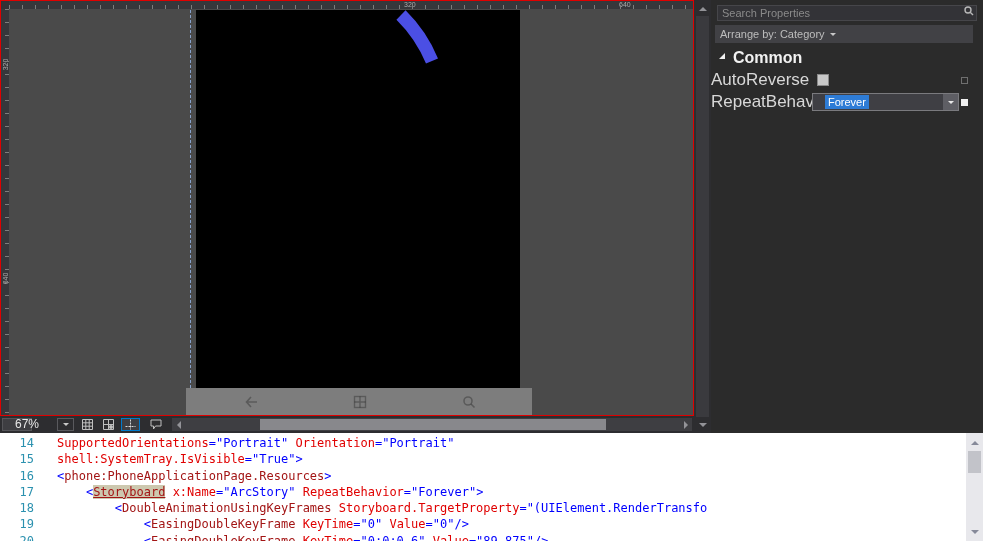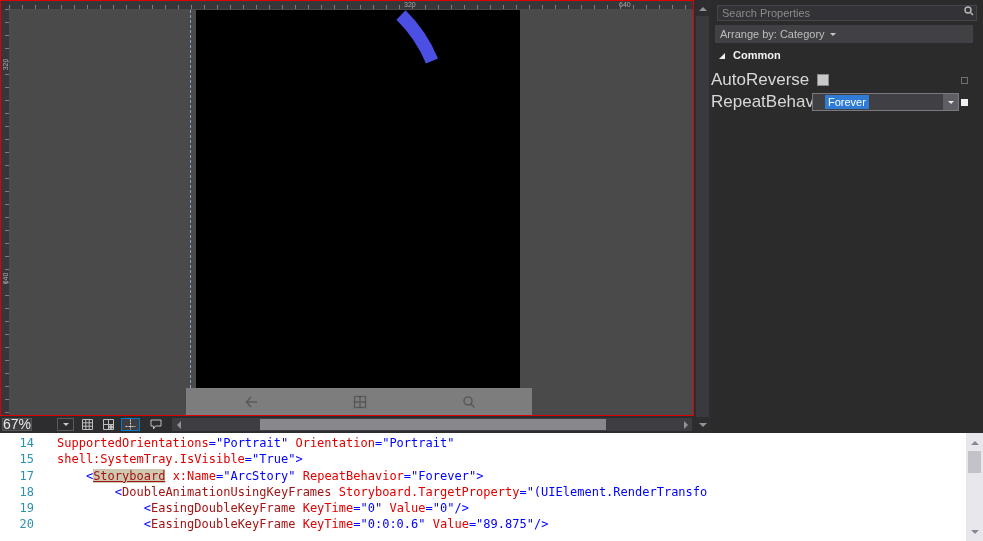--- a/index.html
+++ b/index.html
@@ -42,21 +42,21 @@
     position:absolute; left:177px; top:379px; width:346px; height:27px; background:#7D7D7D;
     display:flex; align-items:center; justify-content:center; gap:95px;
   }
   .guide { position:absolute; left:181px; top:1px; height:378px; width:0; border-left:1px dashed rgba(145,175,225,0.85); }
 
   
   .dtoolbar { position:absolute; left:0; top:416px; width:694px; height:17px; background:#2D2D30; }
   .zoom-box {
     position:absolute; left:2px; top:2px; width:30px; height:13px;
     background:#3E3E42; border:1px solid #555559; color:#E8E8E8;
-    font-size:14px; line-height:11px; text-align:center;
+    font-size:12px; line-height:11px; text-align:center;padding-left:12px;
   }
   .zoom-dd {
     position:absolute; left:57px; top:2px; width:17px; height:13px;
     border:1px solid #5A5A5E; background:#2D2D30;
     display:flex; align-items:center; justify-content:center;
   }
   .tbtn {
     position:absolute; top:2px; width:19px; height:13px;
     display:flex; align-items:center; justify-content:center;
   }
@@ -97,21 +97,21 @@
   .arrange {
     position:absolute; left:4px; top:25px; width:258px; height:18px;
     background:#414145; color:#BDBDBD; font-size:11px; line-height:18px;
     padding-left:5px; display:flex; align-items:center; gap:5px;
   }
   .cat { position:absolute; left:0; top:48px; width:100%; height:17px; }
   .expander {
     position:absolute; left:8px; top:5px; width:0; height:0;
     border-left:6px solid transparent; border-bottom:6px solid #EFEFEF;
   }
-  .cat-label { position:absolute; left:22px; top:1px; font-size:11px; font-weight:bold; color:#F2F2F2; }
+  .cat-label { position:absolute; left:22px; top:1px; font-size:16px; font-weight:bold; color:#F2F2F2; }
 
   .prow { position:absolute; left:0; width:100%; height:20px; }
   .prow1 { top:70px; } .prow2 { top:92px; }
   .plabel {
     position:absolute; left:0; width:96px; text-align:right;
     font-size:17px; line-height:20px; color:#D8D8D8;
   }
   .checkbox {
     position:absolute; left:106px; top:4px; width:12px; height:12px;
     background:#C9C9C9; border:1px solid #8A8A8A;
@@ -266,20 +266,21 @@
         </span>
       </div>
       <span class="marker set"></span>
     </div>
   </div>
 
   <div class="code">
     <div>
         <div class="code-line"><span class="ln">14</span><span><span class="tok-attr">SupportedOrientations</span><span class="tok-delim">=</span><span class="tok-val">"Portrait"</span><span class="tok-plain"> </span><span class="tok-attr">Orientation</span><span class="tok-delim">=</span><span class="tok-val">"Portrait"</span></span></div>
         <div class="code-line"><span class="ln">15</span><span><span class="tok-attr">shell:SystemTray.IsVisible</span><span class="tok-delim">=</span><span class="tok-val">"True"</span><span class="tok-delim">&gt;</span></span></div>
+        <div class="code-line"><span class="ln">16</span><span><span class="tok-delim">&lt;</span><span class="tok-elem">phone:PhoneApplicationPage.Resources</span><span class="tok-delim">&gt;</span></span></div>
         <div class="code-line"><span class="ln">17</span><span><span class="tok-plain">    </span><span class="tok-delim">&lt;</span><span class="tok-elem tok-hl">Storyboard</span><span class="tok-plain"> </span><span class="tok-attr">x:Name</span><span class="tok-delim">=</span><span class="tok-val">"ArcStory"</span><span class="tok-plain"> </span><span class="tok-attr">RepeatBehavior</span><span class="tok-delim">=</span><span class="tok-val">"Forever"</span><span class="tok-delim">&gt;</span></span></div>
         <div class="code-line"><span class="ln">18</span><span><span class="tok-plain">        </span><span class="tok-delim">&lt;</span><span class="tok-elem">DoubleAnimationUsingKeyFrames</span><span class="tok-plain"> </span><span class="tok-attr">Storyboard.TargetProperty</span><span class="tok-delim">=</span><span class="tok-val">"(UIElement.RenderTransfo</span></span></div>
         <div class="code-line"><span class="ln">19</span><span><span class="tok-plain">            </span><span class="tok-delim">&lt;</span><span class="tok-elem">EasingDoubleKeyFrame</span><span class="tok-plain"> </span><span class="tok-attr">KeyTime</span><span class="tok-delim">=</span><span class="tok-val">"0"</span><span class="tok-plain"> </span><span class="tok-attr">Value</span><span class="tok-delim">=</span><span class="tok-val">"0"</span><span class="tok-delim">/&gt;</span></span></div>
         <div class="code-line"><span class="ln">20</span><span><span class="tok-plain">            </span><span class="tok-delim">&lt;</span><span class="tok-elem">EasingDoubleKeyFrame</span><span class="tok-plain"> </span><span class="tok-attr">KeyTime</span><span class="tok-delim">=</span><span class="tok-val">"0:0:0.6"</span><span class="tok-plain"> </span><span class="tok-attr">Value</span><span class="tok-delim">=</span><span class="tok-val">"89.875"</span><span class="tok-delim">/&gt;</span></span></div>
       </div>
     <div class="cvscroll">
       <div class="carrow up">
         <span class="tri tri-up-lt"></span>
       </div>
       <div class="cvthumb"></div>

